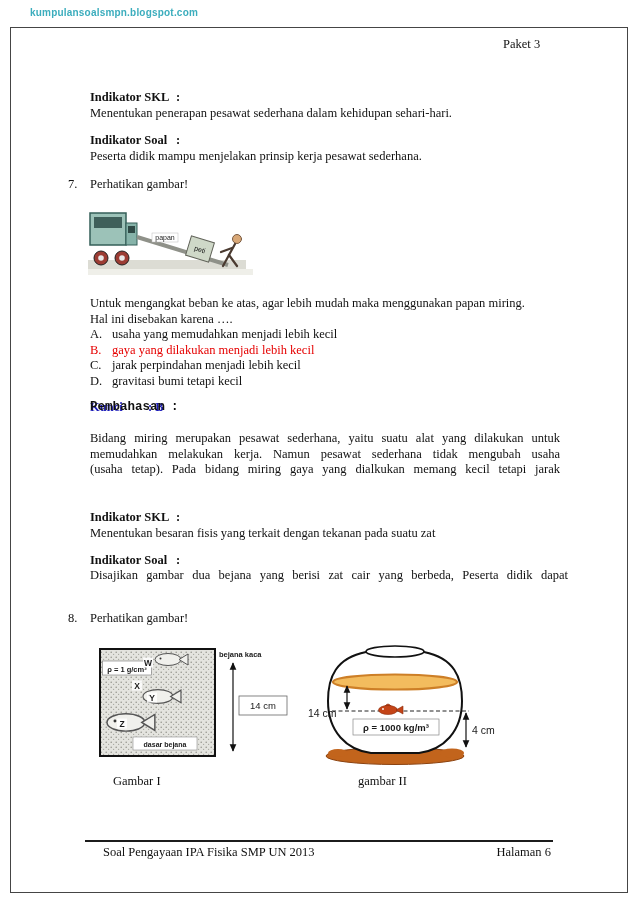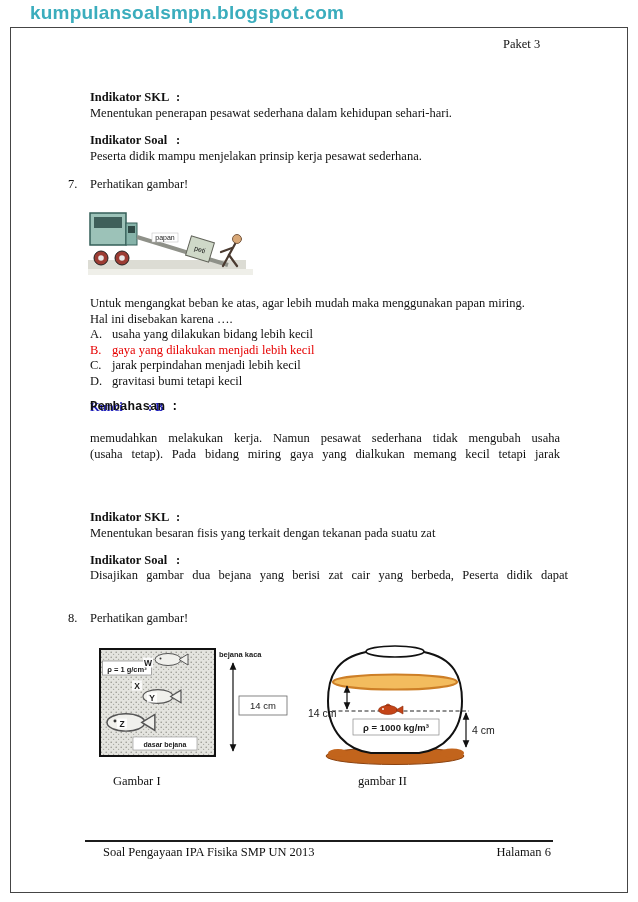--- a/index.html
+++ b/index.html
@@ -4,21 +4,21 @@
 <style>
   * { margin:0; padding:0; box-sizing:border-box; }
   html,body { background:#ffffff; }
   body {
     width:638px; height:902px; position:relative; overflow:hidden;
     font-family:"Liberation Serif", serif; color:#111; font-size:12.5px; line-height:15.5px;
   }
   .abs { position:absolute; }
   .watermark {
     left:30px; top:5px; font-family:"Liberation Sans", sans-serif;
-    font-weight:bold; font-size:19px; color:var(--watermark,#3badbd); letter-spacing:.2px;
+    font-weight:bold; font-size:10px; color:var(--watermark,#3badbd); letter-spacing:.2px;
   }
   .frame { left:10px; top:27px; width:618px; height:866px; border:1px solid #454545; }
   .paket { left:503px; top:37px; }
   .ind-lbl { display:inline-block; min-width:86px; font-weight:bold; }
   .colon { font-weight:bold; }
   .qnum { display:inline-block; min-width:22px; }
   .fig7 { left:88px; top:203px; width:165px; height:75px; }
   .fig7 svg, .fig8 svg { width:100%; height:100%; display:block; }
   .stem { left:90px; top:296px; width:482px; }
   .options { left:90px; top:327px; width:482px; }
@@ -96,41 +96,42 @@
     </svg>
   </div>
 
   <div class="abs stem">
     <div>Untuk  mengangkat beban ke atas, agar lebih mudah maka menggunakan papan miring.</div>
     <div>Hal ini disebakan karena ….</div>
   </div>
 
   <div class="abs options">
     <div class="opt-row">
-      <span class="opt-letter">A.</span><span>usaha yang dilakukan bidang lebih kecil</span>
+      <span class="opt-letter">A.</span><span>usaha yang memudahkan menjadi lebih kecil</span>
     </div>
     <div class="opt-row correct">
       <span class="opt-letter">B.</span><span>gaya yang dilakukan menjadi lebih kecil</span>
     </div>
     <div class="opt-row">
       <span class="opt-letter">C.</span><span>jarak perpindahan menjadi lebih kecil</span>
     </div>
     <div class="opt-row">
       <span class="opt-letter">D.</span><span>gravitasi bumi tetapi kecil</span>
     </div>
   </div>
 
   <div class="abs kunci">
     <span class="k-lbl">Kunci</span><span>: B</span>
   </div>
 
   <div class="abs pemb-label">
     <span>Pembahasan</span><span class="colon">:</span>
   </div>
   <div class="abs para">
+    <div class="jline">Bidang miring merupakan pesawat sederhana, yaitu suatu alat yang dilakukan untuk</div>
     <div class="jline">memudahkan melakukan kerja. Namun pesawat sederhana tidak mengubah usaha</div>
     <div class="jline">(usaha tetap). Pada bidang miring gaya yang dialkukan memang kecil tetapi jarak</div>
   </div>
 
   <div class="abs skl2-label">
     <span class="ind-lbl">Indikator SKL</span><span class="colon">:</span>
   </div>
   <div class="abs skl2-text">Menentukan besaran fisis yang terkait dengan tekanan pada suatu zat</div>
   <div class="abs soal2-label">
     <span class="ind-lbl">Indikator Soal</span><span class="colon">:</span>

